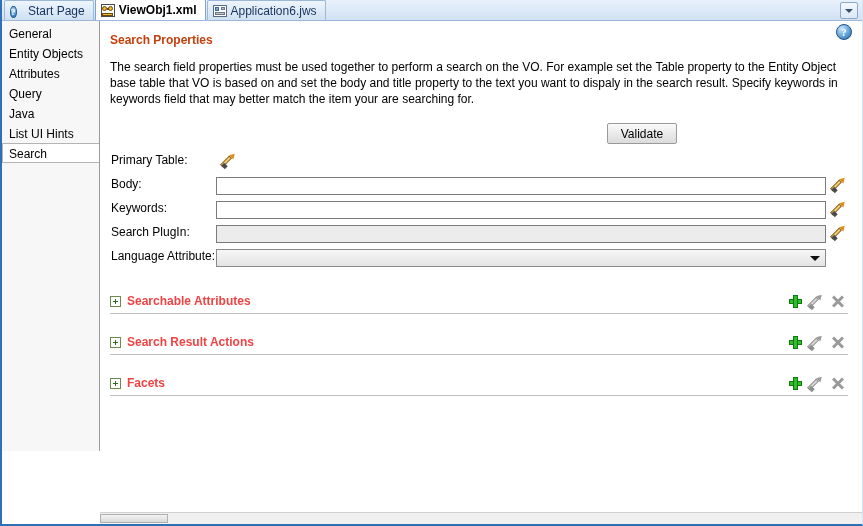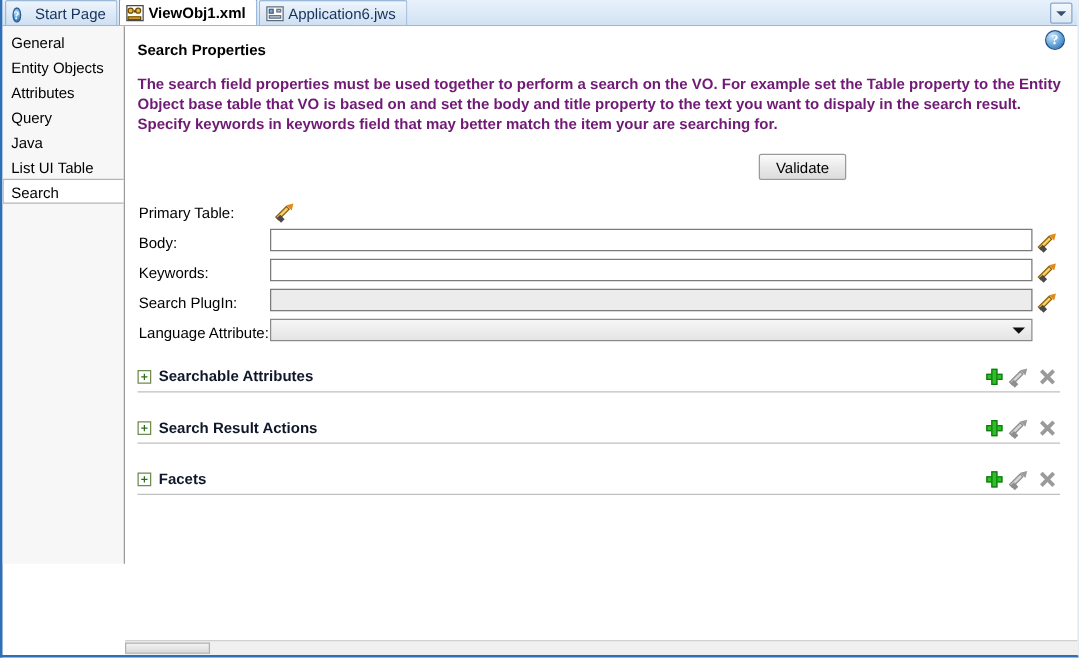--- a/index.html
+++ b/index.html
@@ -198,21 +198,21 @@
   .content-inner {
     padding: 10px 10px 0 10px;
     position: relative;
     height: 100%;
     box-sizing: border-box;
   }
 
   .panel-title {
     font-size: 12px;
     font-weight: bold;
-    color: #000000;
+    color: #c2410c;
     margin: 2px 0 0 0;
   }
   .help-btn {
     position: absolute;
     right: 10px;
     top: 3px;
     width: 16px; height: 16px;
     border-radius: 50%;
     background: radial-gradient(circle at 34% 28%, #cfe6fa 0%, #6aa9de 50%, #2463a0 100%);
     border: 1px solid #1d4f84;
@@ -223,23 +223,22 @@
     line-height: 14px;
     text-align: center;
     font-family: "Liberation Serif", serif;
     cursor: default;
   }
 
   .desc {
     margin-top: 12px;
     font-size: 12px;
     line-height: 16px;
-    color: #701a75;
+    color: #000000;
     max-width: 740px;
-    font-weight: bold;
   }
 
   .validate-row {
     margin-top: 16px;
     display: flex;
     justify-content: flex-start;
     padding-left: 497px;
   }
   .btn {
     min-width: 70px;
@@ -254,21 +253,21 @@
     padding: 0 12px;
     cursor: default;
   }
 
   
   .form {
     margin-top: 9px;
   }
   .form-row {
     display: flex;
-    align-items: flex-end;
+    align-items: flex-start;
     height: 24px;
     margin-bottom: 0px;
   }
   .form-label {
     width: 106px;
     flex: 0 0 106px;
     font-size: 12px;
     color: #000000;
     text-align: left;
     padding-left: 1px;
@@ -392,21 +391,21 @@
   .expander::after {
     content: "";
     position: absolute;
     left: 4px; top: 2px;
     width: 1px; height: 5px;
     background: #2f6b1f;
   }
   .section-title {
     font-size: 12px;
     font-weight: bold;
-    color: #0f172a;
+    color: #ef4444;
     white-space: nowrap;
   }
   .section-actions {
     margin-left: auto;
     display: flex;
     align-items: center;
     gap: 6px;
     padding-right: 7px;
   }
   .icon-plus {
@@ -526,21 +525,21 @@
       <div class="side-item">
         <span>Attributes</span>
       </div>
       <div class="side-item">
         <span>Query</span>
       </div>
       <div class="side-item">
         <span>Java</span>
       </div>
       <div class="side-item">
-        <span>List UI Table</span>
+        <span>List UI Hints</span>
       </div>
       <div class="side-item selected">
         <span>Search</span>
       </div>
     </div>
 
     <div class="content">
       <div class="content-inner">
 
         <div class="panel-title">Search Properties</div>

